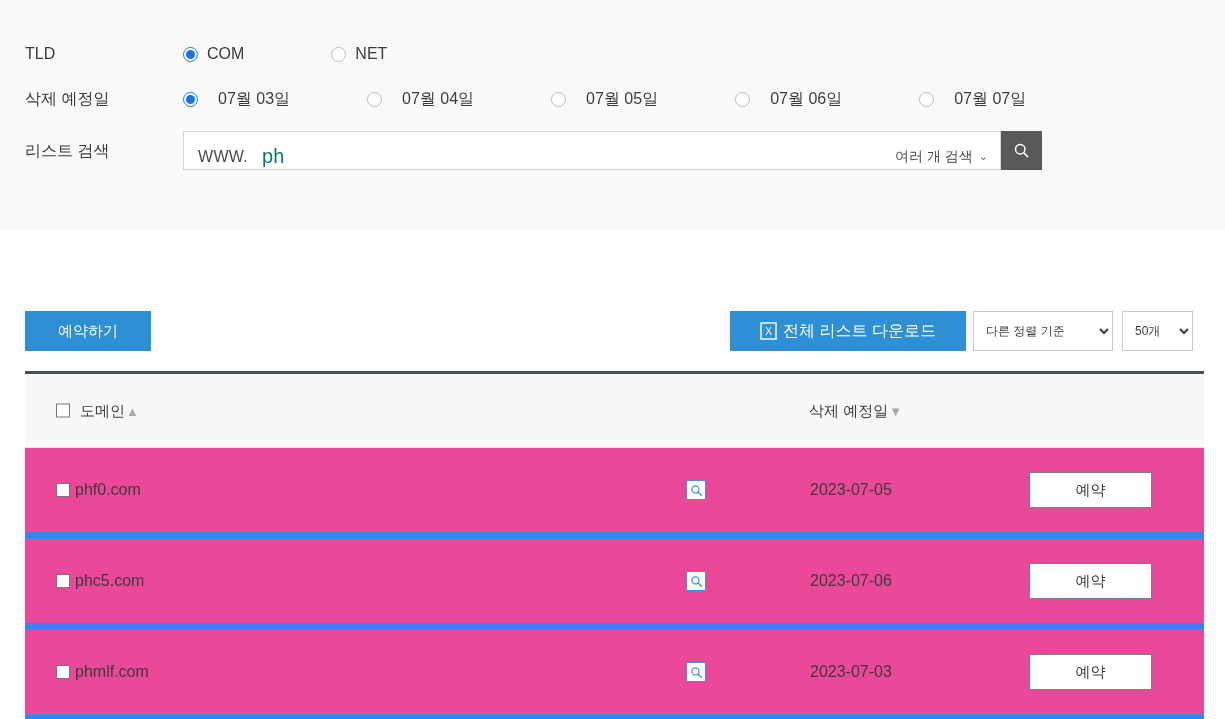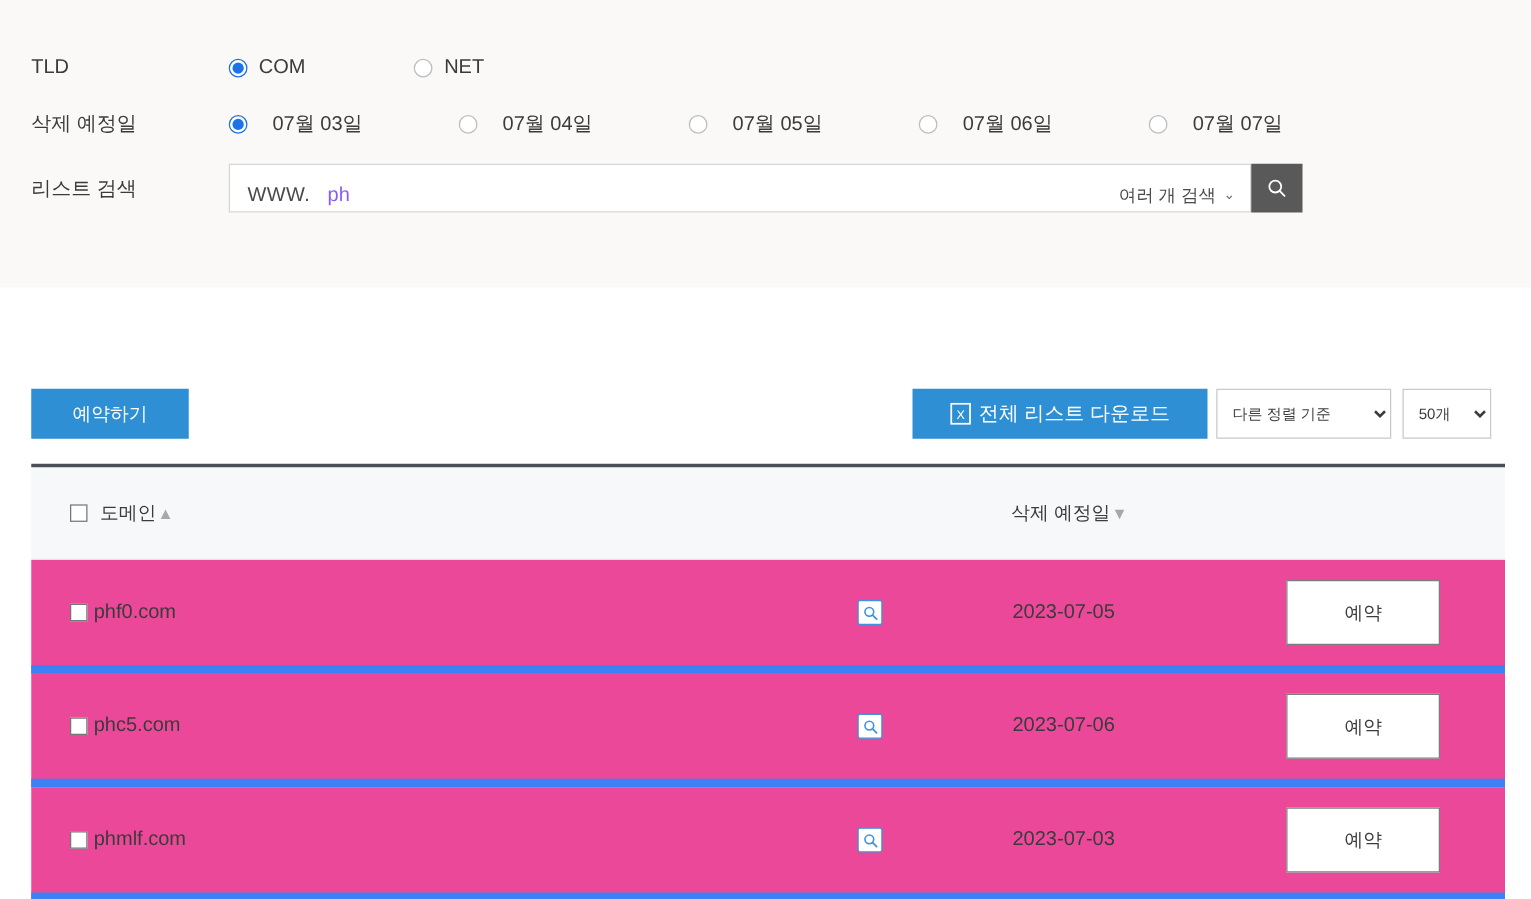--- a/index.html
+++ b/index.html
@@ -95,22 +95,22 @@
   }
   .www-prefix {
     font-size: 16px;
     color: #4a4a4a;
     letter-spacing: 0.3px;
   }
   .search-input {
     border: none;
     outline: none;
     font-family: "Liberation Sans", sans-serif;
-    font-size: 16px;
-    color: #8b5cf6;
+    font-size: 20px;
+    color: #0f766e;
     background: transparent;
     flex: 1 1 auto;
     margin-left: 14px;
     padding: 0;
     height: 100%;
   }
   .multi-search {
     display: flex;
     align-items: center;
     font-size: 14px;
@@ -260,21 +260,21 @@
     position: absolute;
     left: 785px; top: 50%;
     transform: translateY(-50%);
     font-size: 16px;
     color: #3b3b3b;
   }
   .btn-reserve {
     position: absolute;
     left: 1004px; top: 50%;
     transform: translateY(-50%);
-    width: 123px; height: 52px;
+    width: 123px; height: 36px;
     background: #ffffff;
     border: 1px solid #7d7d7d;
     font-family: "Liberation Sans", sans-serif;
     font-size: 15px;
     color: #3b3b3b;
     cursor: pointer;
   }
 </style>
 </head>
 <body>

